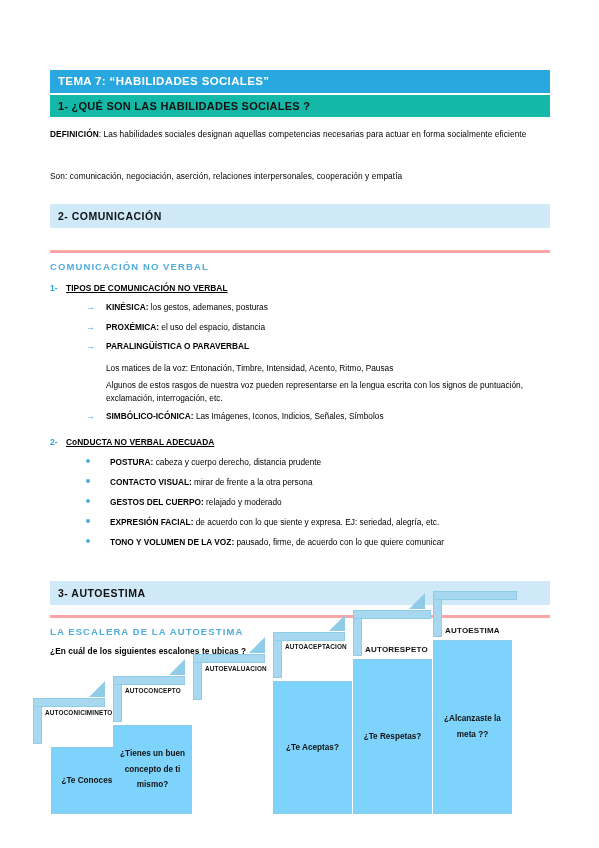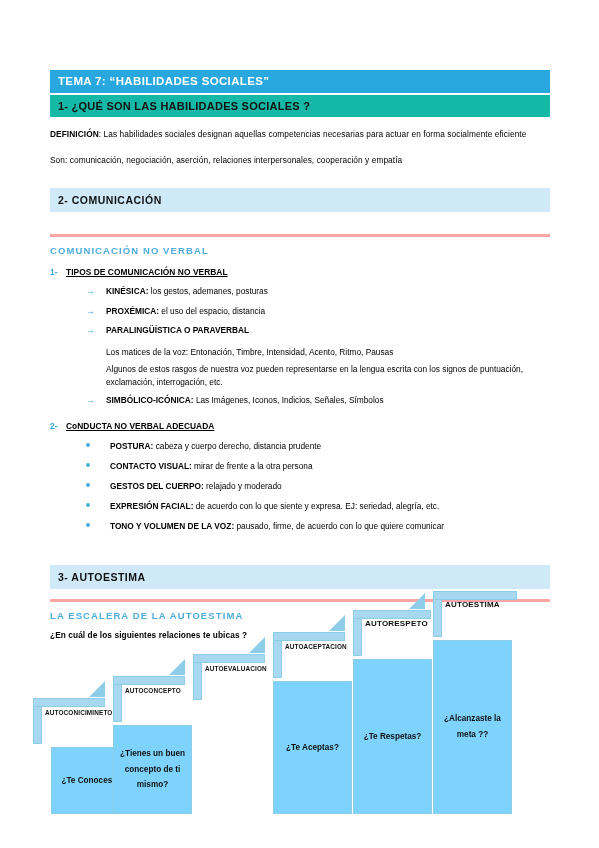--- a/index.html
+++ b/index.html
@@ -181,42 +181,42 @@
   .lshape .lbl {
     position: absolute;
     left: 12px;
     top: 11px;
     font-size: 6.4px;
     font-weight: bold;
     letter-spacing: .15px;
     white-space: nowrap;
     color: #111;
   }
-  .lshape.big .lbl { font-size: 8px; letter-spacing: .2px; }
+  .lshape.big .lbl { font-size: 8px; letter-spacing: .2px; margin-top: 26px; }
   .tri {
     position: absolute;
     width: 0; height: 0;
   }
 </style>
 </head>
 <body>
 
 <div class="page">
 
   <div class="content">
 
     <div class="title-bar">TEMA 7: “HABILIDADES SOCIALES”</div>
 
     <div class="h1-bar">1-  ¿QUÉ SON LAS HABILIDADES SOCIALES ?</div>
 
     <div class="para">
       <b>DEFINICIÓN</b><span>: Las habilidades sociales designan aquellas competencias necesarias para actuar en forma socialmente eficiente</span>
     </div>
 
-    <div class="para" style="margin-top:16px;">Son: comunicación, negociación, aserción, relaciones interpersonales, cooperación y empatía</div>
+    <div class="para" style="margin-top:32px;">Son: comunicación, negociación, aserción, relaciones interpersonales, cooperación y empatía</div>
 
     <div class="section-bar" style="margin-top:22px;">2-  COMUNICACIÓN</div>
 
     <div class="subhead" style="margin-top:22px;">COMUNICACIÓN NO VERBAL</div>
 
     <div class="numitem">
       <span class="num">1-</span>
       <span class="numtext">TIPOS DE COMUNICACIÓN NO VERBAL</span>
     </div>
 
@@ -266,21 +266,21 @@
     </div>
     <div class="bul-row">
       <span class="dot"><i></i></span>
       <span class="btxt"><b>TONO Y VOLUMEN DE LA VOZ:</b><span> pausado, firme, de acuerdo con lo que quiere comunicar</span></span>
     </div>
 
     <div class="section-bar" style="margin-top:34px;">3-  AUTOESTIMA</div>
 
     <div class="subhead" style="">LA ESCALERA DE LA AUTOESTIMA</div>
 
-    <div class="para" style="margin-top:9px;font-weight:bold;">¿En cuál de los siguientes relaciones te ubicas ?</div>
+    <div class="para" style="margin-top:9px;font-weight:bold;">¿En cuál de los siguientes escalones te ubicas ?</div>
 
   </div>
 
   <div class="stairs">
 
     <div class="tri" style="left:89px; top:89px; border-left:16px solid transparent; border-bottom:16px solid #8FCCE8;"></div>
     <div class="lshape" style="left:33px; top:106px; width:72px; height:46px;">
       <div class="vbar" style="height:46px;"></div>
       <div class="hbar" style="width:72px;"></div>
       <div class="lbl">AUTOCONICIMINETO</div>

